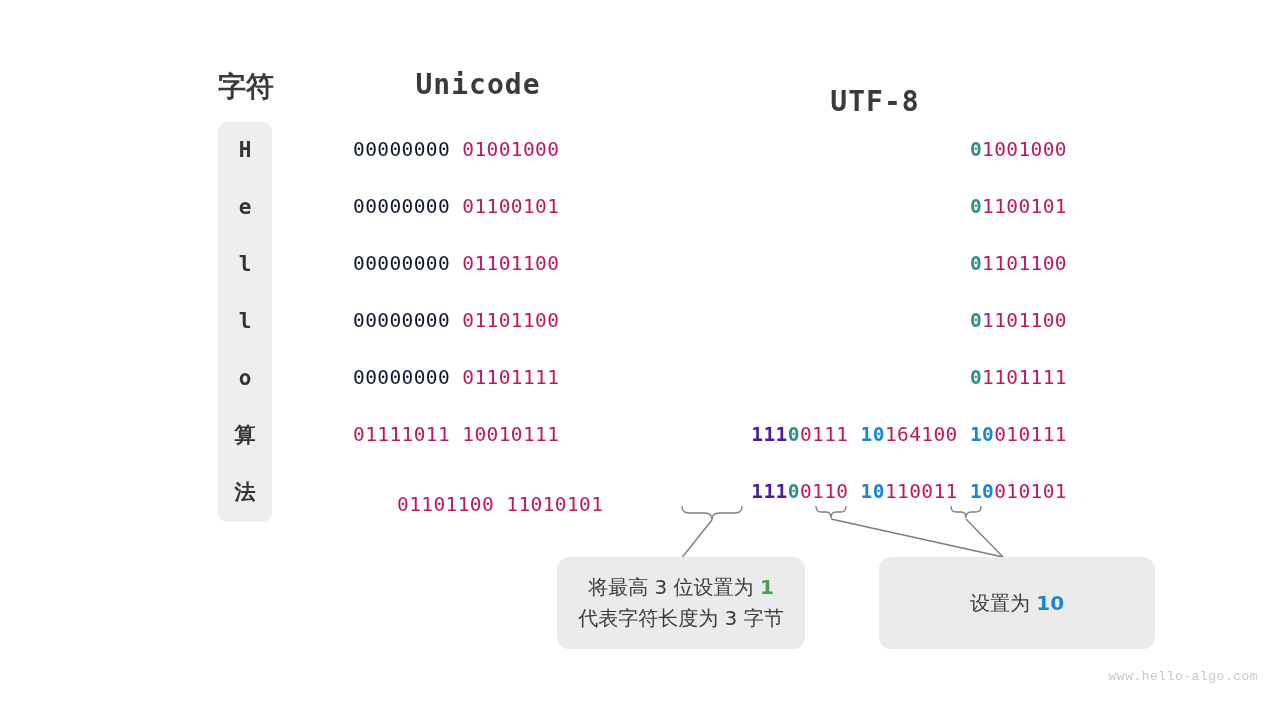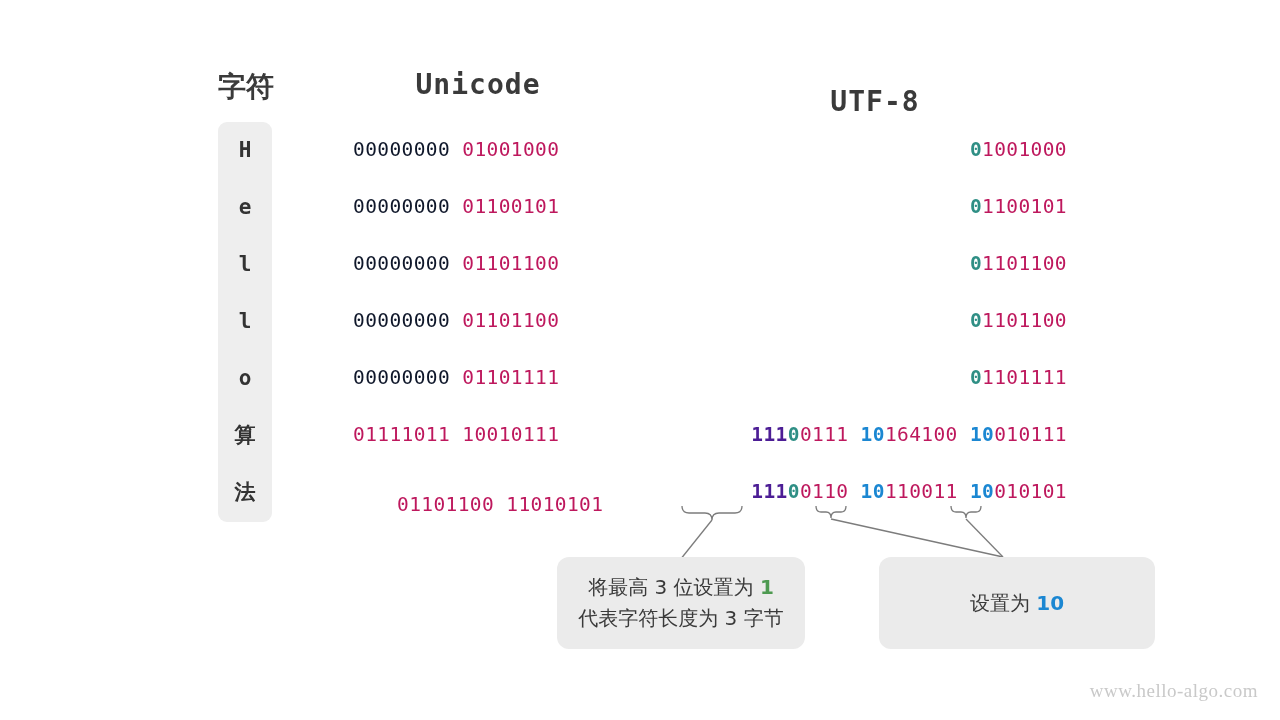--- a/index.html
+++ b/index.html
@@ -111,23 +111,23 @@
     position: absolute;
     left: 0; top: 0;
     width: 1280px; height: 720px;
     pointer-events: none;
   }
 
   
   .watermark {
     position: absolute;
     right: 22px;
-    bottom: 18px;
-    font-family: Liberation Serif, serif;
-    font-size: 19px;
+    bottom: 36px;
+    font-family: Liberation Mono, monospace;
+    font-size: 13px;
     color: #c9c9c9;
     letter-spacing: 0.5px;
   }
 </style>
 </head>
 <body>
 
 <div class="hdr hdr-char">字符</div>
 <div class="hdr hdr-uni">Unicode</div>
 <div class="hdr hdr-utf">UTF-8</div>

